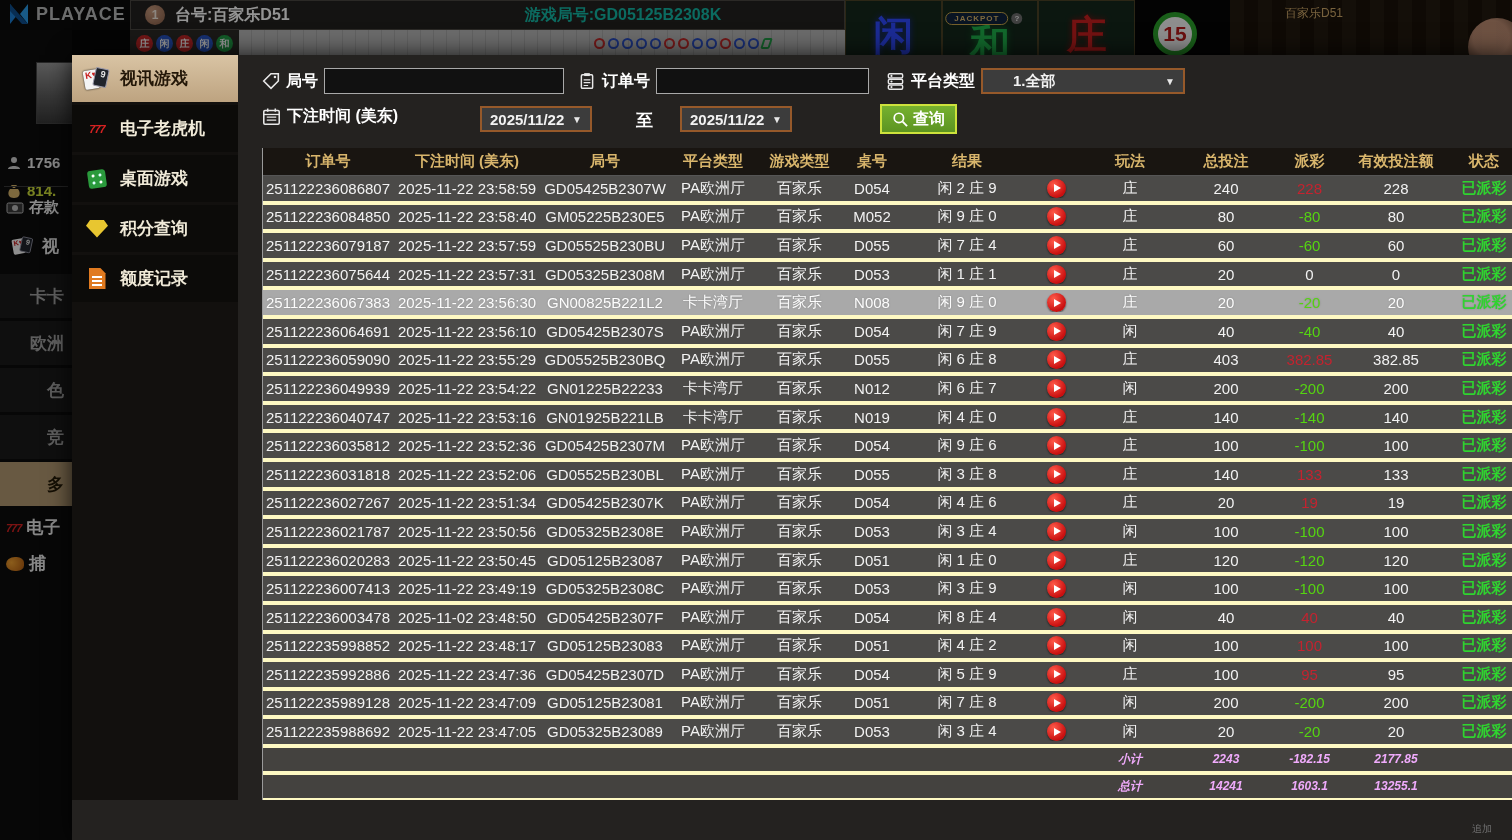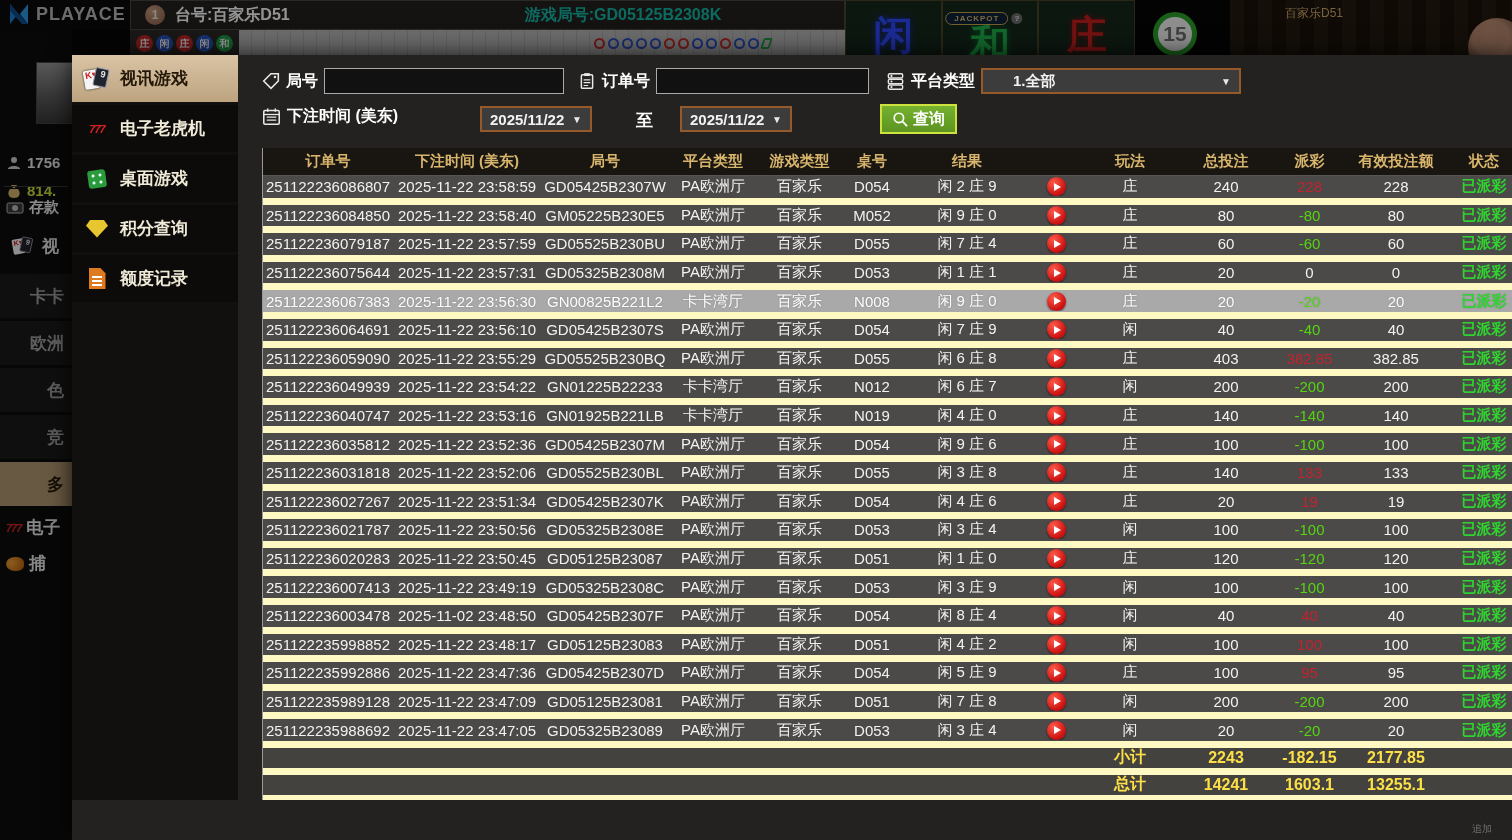--- a/index.html
+++ b/index.html
@@ -31,21 +31,21 @@
   .zone { flex:1; border:1px solid #4d4426; display:flex; align-items:center; justify-content:center; position:relative; }
   .zone-char { font-size:40px; font-weight:bold; line-height:1; }
   .zone-player .zone-char { color:#2f4bff; text-shadow:0 0 6px #1e2f9e; }
   .zone-tie .zone-char { color:#1fb34c; text-shadow:0 0 6px #0f6e2c; margin-top:18px; }
   .zone-banker .zone-char { color:#c81f1f; text-shadow:0 0 6px #7e1212; }
   .jackpot-badge { position:absolute; top:11px; left:50%; transform:translateX(-58%); display:flex; align-items:center; gap:3px; }
   .jackpot-pill { border:1px solid #c9a64a; background:#10233d; color:#d8b56c; font-size:8px; font-weight:bold; padding:1px 8px; border-radius:8px; letter-spacing:1px; }
   .jackpot-q { width:11px; height:11px; border-radius:50%; background:#6f6f6f; color:#e8e8e8; font-size:8px; font-weight:bold; display:flex; align-items:center; justify-content:center; }
 
   .timer-zone { position:absolute; left:1135px; top:0; width:95px; height:70px; background:#060606; z-index:1; }
-  .timer-circle { position:absolute; left:18px; top:12px; width:44px; height:44px; border-radius:50%; background:#f4f4f4; border:5px solid #2ba32b; color:#737373; font-size:21px; font-weight:bold; display:flex; align-items:center; justify-content:center; }
+  .timer-circle { position:absolute; left:18px; top:12px; width:44px; height:44px; border-radius:50%; background:#f4f4f4; border:5px solid #2ba32b; color:#b91c1c; font-size:21px; font-weight:bold; display:flex; align-items:center; justify-content:center; }
 
   .video-zone { position:absolute; left:1230px; top:0; width:282px; height:70px; z-index:1;
     background:repeating-linear-gradient(90deg,#241a10 0 14px,#1a1209 14px 28px); }
   .video-title { position:absolute; left:55px; top:5px; color:#cfa96a; font-size:12px; }
   .dealer-blob { position:absolute; right:-14px; top:18px; width:58px; height:58px; border-radius:50%;
     background:radial-gradient(circle at 40% 35%,#d8a184 0 35%,#6b4a39 70%,#241a10 100%); opacity:.85; }
 
   
   .bg-side { position:absolute; left:0; top:30px; width:72px; height:810px; background:#0d0d0d; z-index:1; color:#ccc; }
   .avatar { position:absolute; left:36px; top:32px; width:40px; height:62px; background:linear-gradient(#9a9a9a,#5f5f5f 55%,#3a3a3a); border:1px solid #444; }
@@ -86,42 +86,42 @@
   .dice-ico::after { content:""; position:absolute; left:4px; top:4px; width:3px; height:3px; border-radius:50%; background:#fff; box-shadow:7px 7px 0 #fff, 7px 0 0 #dff, 0 7px 0 #dff; }
 
   .m-content { position:relative; flex:1; background:#242220; }
 
   
   .fgroup { position:absolute; display:flex; align-items:center; gap:6px; }
   .flabel { color:#fff; font-size:16px; font-weight:bold; white-space:nowrap; }
   .ftext { width:240px; height:26px; background:#111; border:1px solid #a9a9a9; color:#eee; font-size:14px; padding:0 6px; outline:none; }
   .ftext.short { width:213px; }
   .fsel { height:26px; background:#3c3c3c; border:2px solid #96592a; color:#f2f2f2; font-size:15px; font-weight:bold; display:flex; align-items:center; justify-content:space-between; padding:0 8px; cursor:pointer; }
-  .sel-platform { width:260px;padding-left:30px; }
+  .sel-platform { width:204px;padding-left:30px; }
   .sel-date { width:112px; }
   .sel-arrow { font-size:10px; color:#e8e8e8; margin-left:6px; }
   .to-label { color:#fff; font-size:17px; font-weight:bold; }
   .btn-search { position:absolute; display:flex; align-items:center; gap:4px; height:30px; padding:0 10px; background:linear-gradient(#76b12f,#5c9421); border:2px solid #cde23c; color:#fff; font-size:16px; font-weight:bold; cursor:pointer; }
 
   
   .bet-table { position:absolute; left:24px; top:93px; width:1250px; bottom:0; border-left:1px solid #9a9a9a; overflow:hidden; background:#34322f; }
   .grid13 { display:grid; grid-template-columns:130px 148px 128px 88px 85px 60px 130px 48px 100px 92px 75px 98px 78px; align-items:center; }
   .thead { height:28px; background:#191511; border-bottom:1px solid #555; }
   .thead .c { color:#d8b56c; font-size:15px; font-weight:bold; text-align:center; }
-  .trow { height:28.6px; background:#4b4a48; border-bottom:7px solid #fef9c3; cursor:pointer; }
+  .trow { height:28.6px; background:#4b4a48; border-bottom:4px solid #fef9c3; cursor:pointer; }
   .trow .c { color:#f2f2f2; font-size:15px; text-align:center; white-space:nowrap; overflow:hidden; }
   .trow.sel { background:#a9a9a9; }
   .trow.sel .c { color:#fdfdfd; text-shadow:0 0 2px #888; }
   .pay.pos { color:#c3232f !important; } .pay.neg { color:#55d411 !important; } .pay.zer { color:#f2f2f2 !important; }
   .status { color:#2fd42f !important; font-weight:bold; }
   .play-c { display:flex; justify-content:center; }
   .play-btn { width:19px; height:19px; border-radius:50%; background:radial-gradient(circle at 35% 30%,#ff5a4a,#c90f0f 70%); display:flex; align-items:center; justify-content:center; box-shadow:0 1px 2px rgba(0,0,0,.6); cursor:pointer; }
   .play-tri { width:0; height:0; border-left:7px solid #fff; border-top:4px solid transparent; border-bottom:4px solid transparent; margin-left:2px; }
   .trow.foot { height:27px; background:#44423f; cursor:default; }
-  .trow.foot .c { color:#fde047; font-weight:bold; font-size:16px; }
+  .trow.foot .c { color:#f0abfc; font-weight:bold; font-size:12px;font-style:italic; }
 
   .corner-text { position:absolute; right:20px; bottom:4px; color:#6f6f6f; font-size:10px; z-index:11; }
 
   .mini-svg { display:block; }
 </style>
 </head>
 <body>
 
 <div id="screen">
 

